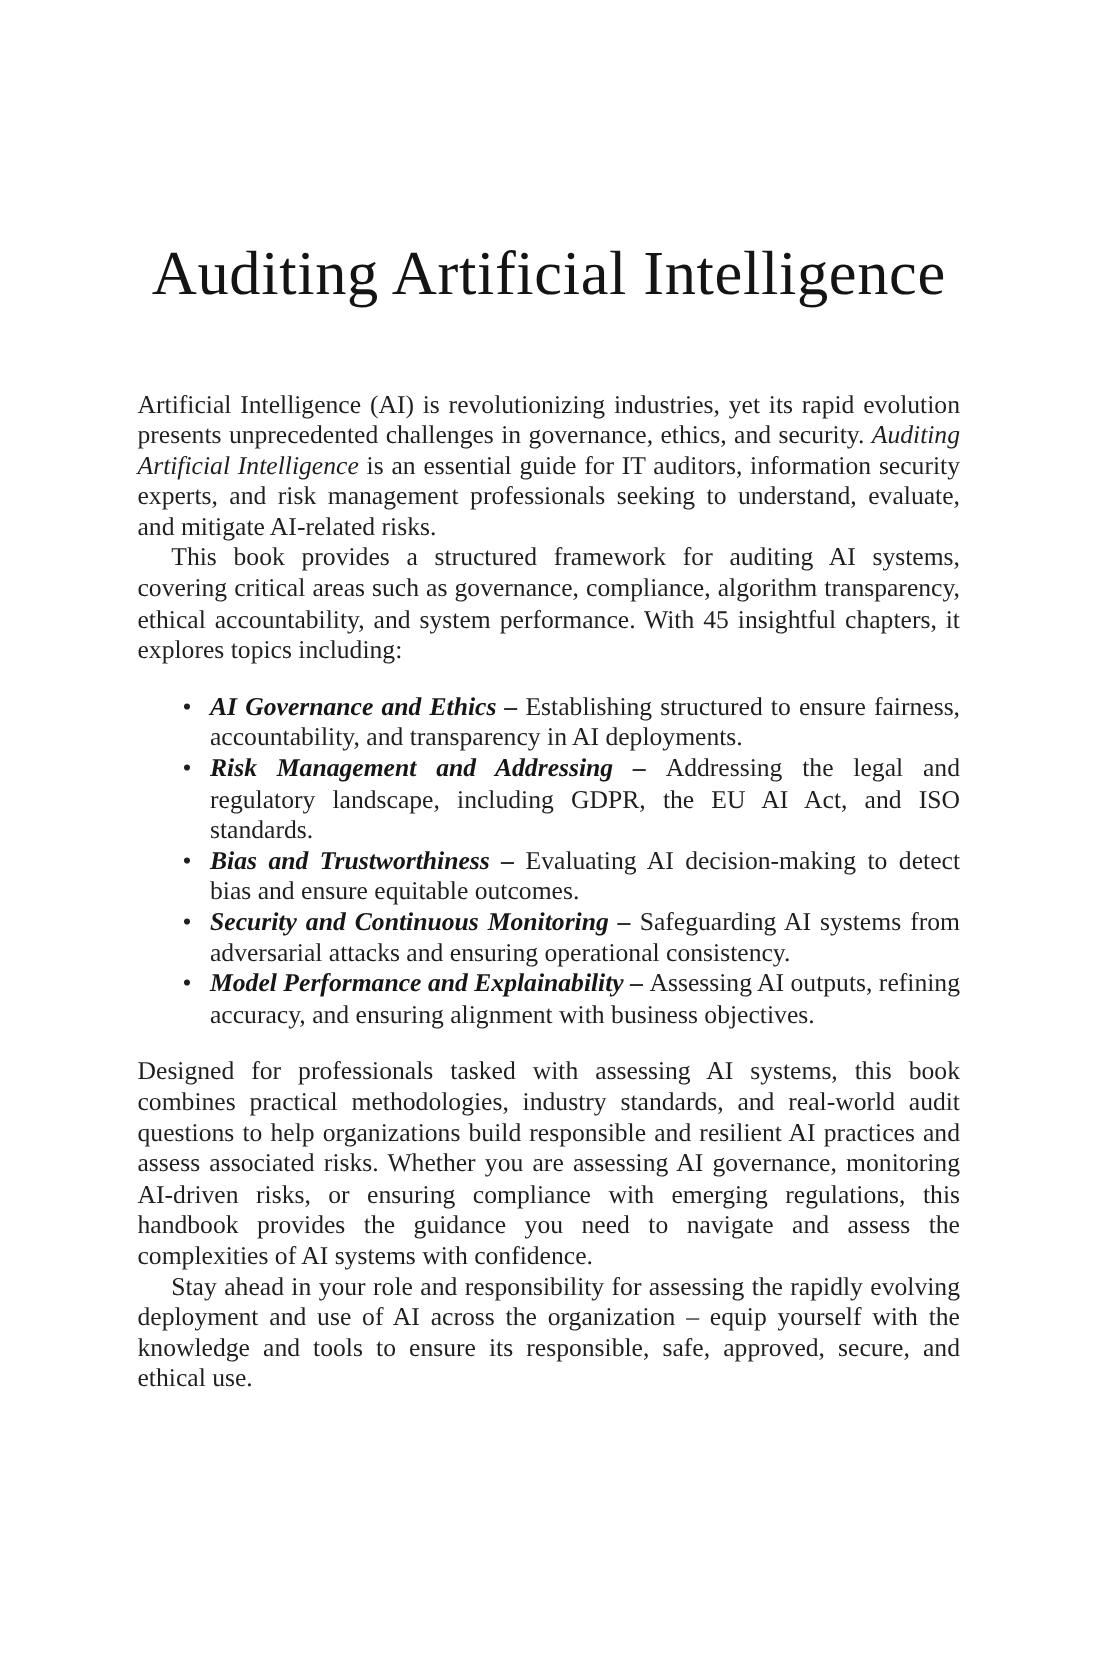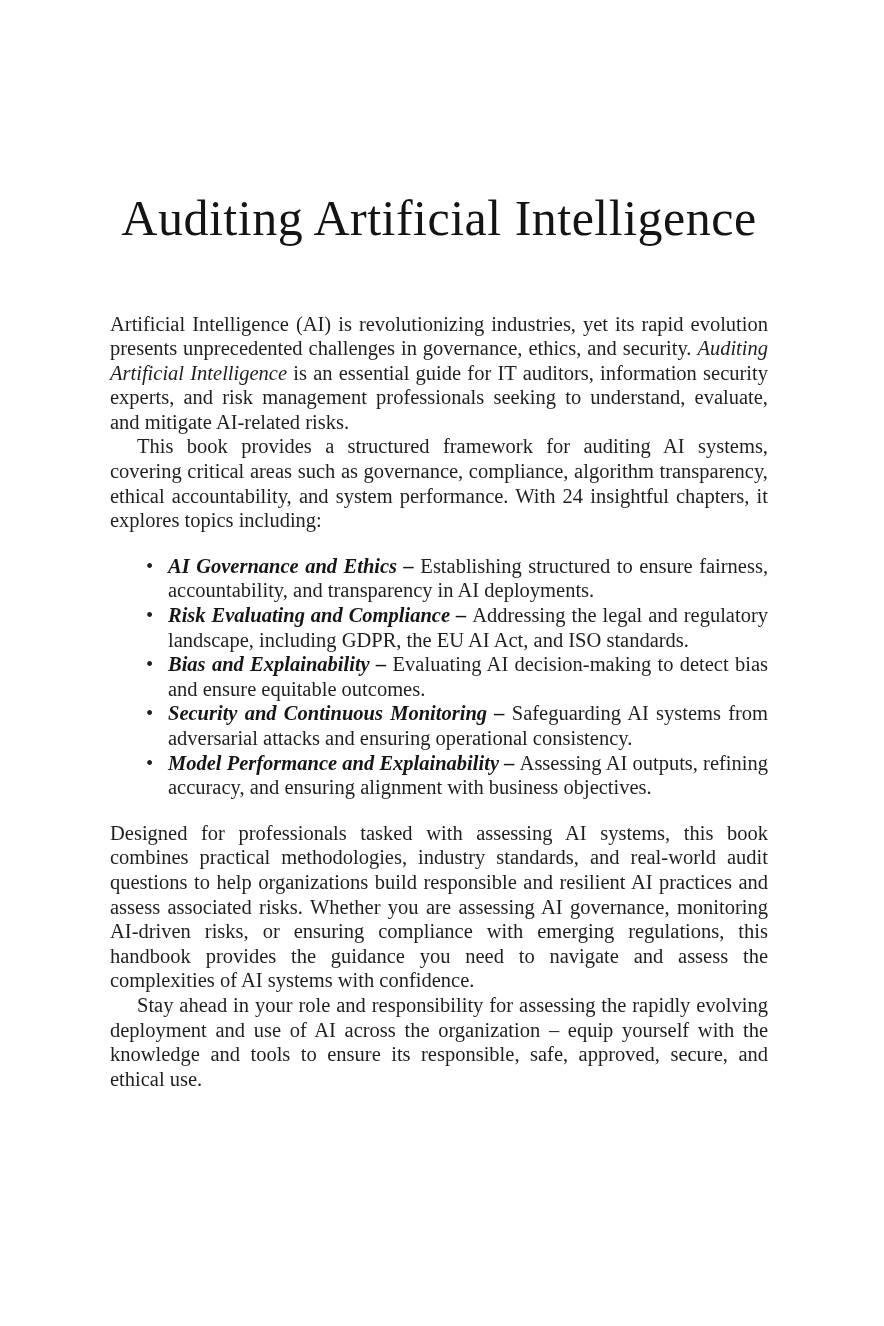--- a/index.html
+++ b/index.html
@@ -79,37 +79,37 @@
 <body>
 
 <div class="page">
 
   <h1 class="book-title">Auditing Artificial Intelligence</h1>
 
   <div class="body-copy">
 
     <p class="para first"><span>Artificial Intelligence (AI) is revolutionizing industries, yet its rapid evolution presents unprecedented challenges in governance, ethics, and security. </span><span class="italic">Auditing Artificial Intelligence</span><span> is an essential guide for IT auditors, information security experts, and risk management professionals seeking to understand, evaluate, and mitigate AI-related risks.</span></p>
 
-    <p class="para indent">This book provides a structured framework for auditing AI systems, covering critical areas such as governance, compliance, algorithm transparency, ethical accountability, and system performance. With 24 insightful chapters, it explores topics including:</p>
+    <p class="para indent">This book provides a structured framework for auditing AI systems, covering critical areas such as governance, compliance, algorithm transparency, ethical accountability, and system performance. With 45 insightful chapters, it explores topics including:</p>
 
     <ul class="topics">
 
       <li>
         <span class="bullet-marker">•</span>
         <span class="bullet-content"><b class="term">AI Governance and Ethics</b><b class="sep"> – </b><span>Establishing structured to ensure fairness, accountability, and transparency in AI deployments.</span></span>
       </li>
 
       <li>
         <span class="bullet-marker">•</span>
-        <span class="bullet-content"><b class="term">Risk Evaluating and Compliance</b><b class="sep"> – </b><span>Addressing the legal and regulatory landscape, including GDPR, the EU AI Act, and ISO standards.</span></span>
+        <span class="bullet-content"><b class="term">Risk Management and Addressing</b><b class="sep"> – </b><span>Addressing the legal and regulatory landscape, including GDPR, the EU AI Act, and ISO standards.</span></span>
       </li>
 
       <li>
         <span class="bullet-marker">•</span>
-        <span class="bullet-content"><b class="term">Bias and Explainability</b><b class="sep"> – </b><span>Evaluating AI decision-making to detect bias and ensure equitable outcomes.</span></span>
+        <span class="bullet-content"><b class="term">Bias and Trustworthiness</b><b class="sep"> – </b><span>Evaluating AI decision-making to detect bias and ensure equitable outcomes.</span></span>
       </li>
 
       <li>
         <span class="bullet-marker">•</span>
         <span class="bullet-content"><b class="term">Security and Continuous Monitoring</b><b class="sep"> – </b><span>Safeguarding AI systems from adversarial attacks and ensuring operational consistency.</span></span>
       </li>
 
       <li>
         <span class="bullet-marker">•</span>
         <span class="bullet-content"><b class="term">Model Performance and Explainability</b><b class="sep"> – </b><span>Assessing AI outputs, refining accuracy, and ensuring alignment with business objectives.</span></span>

